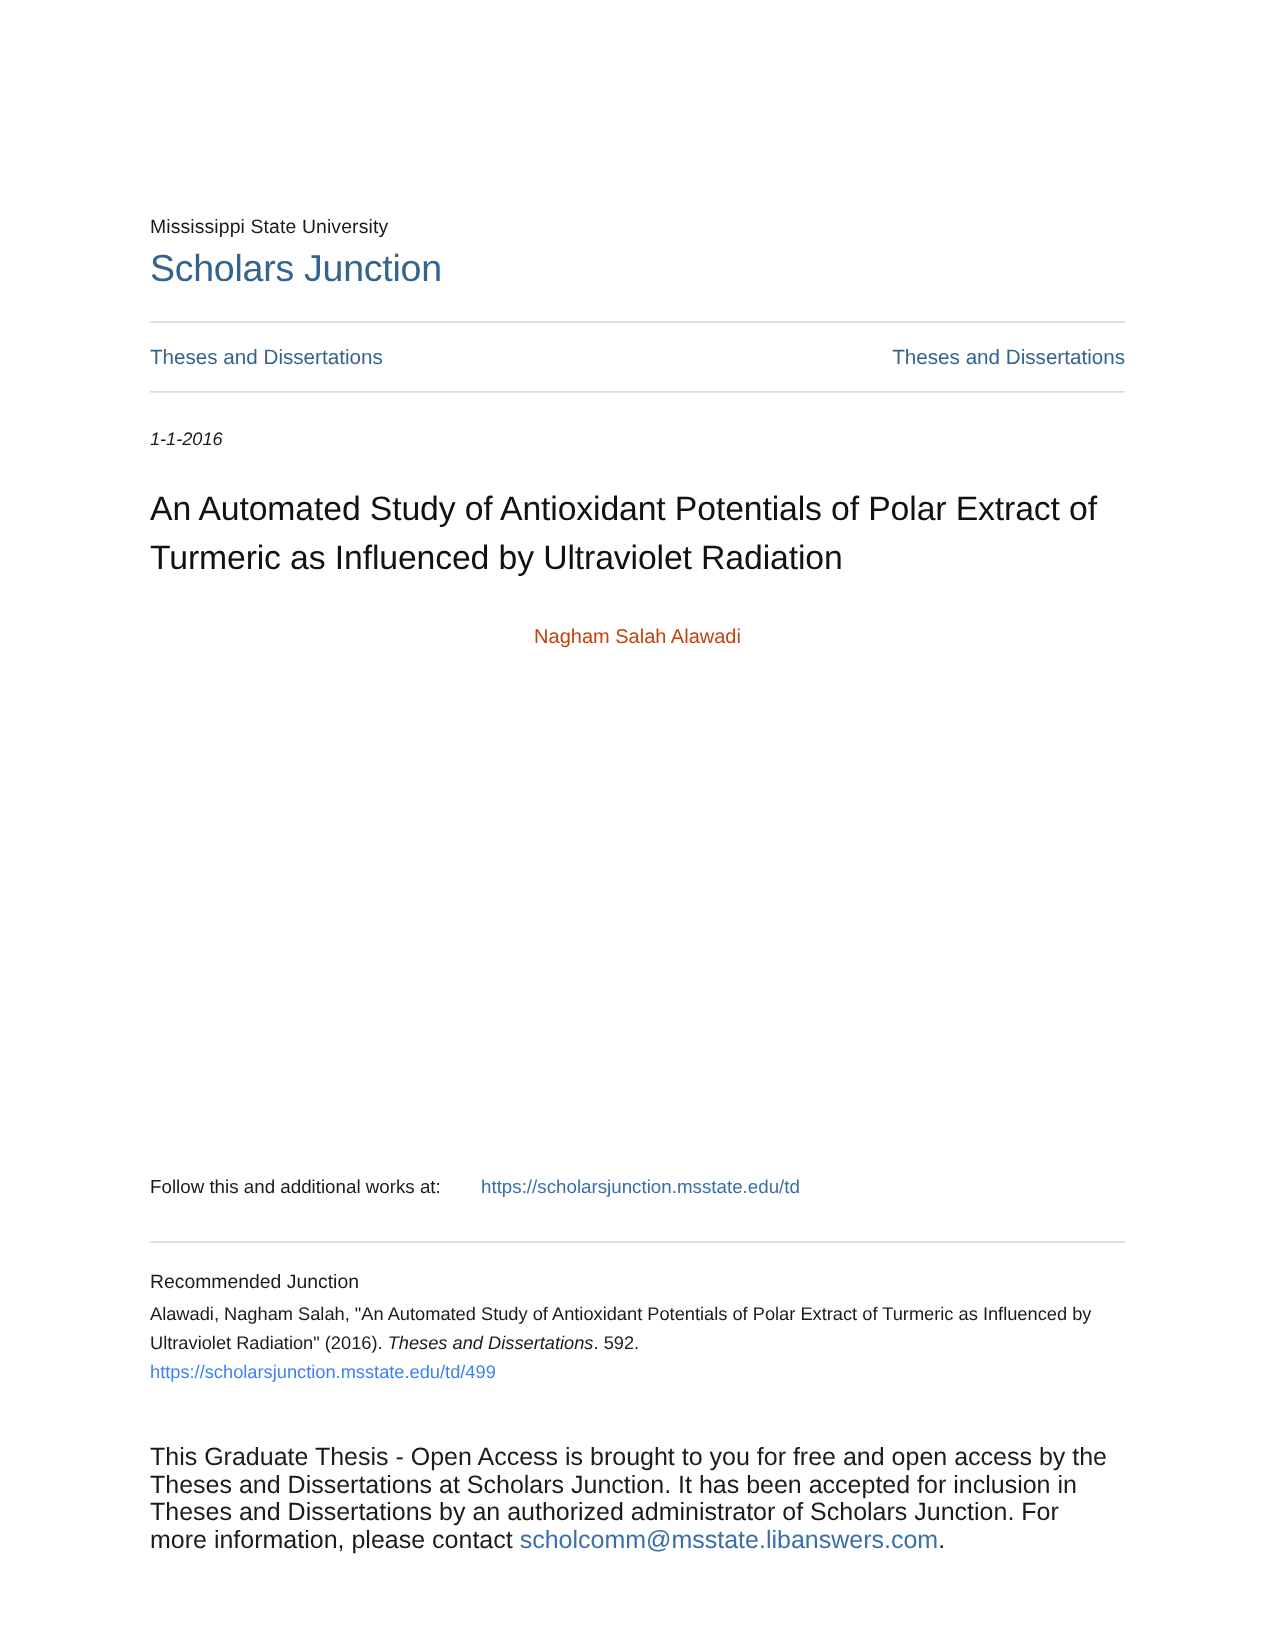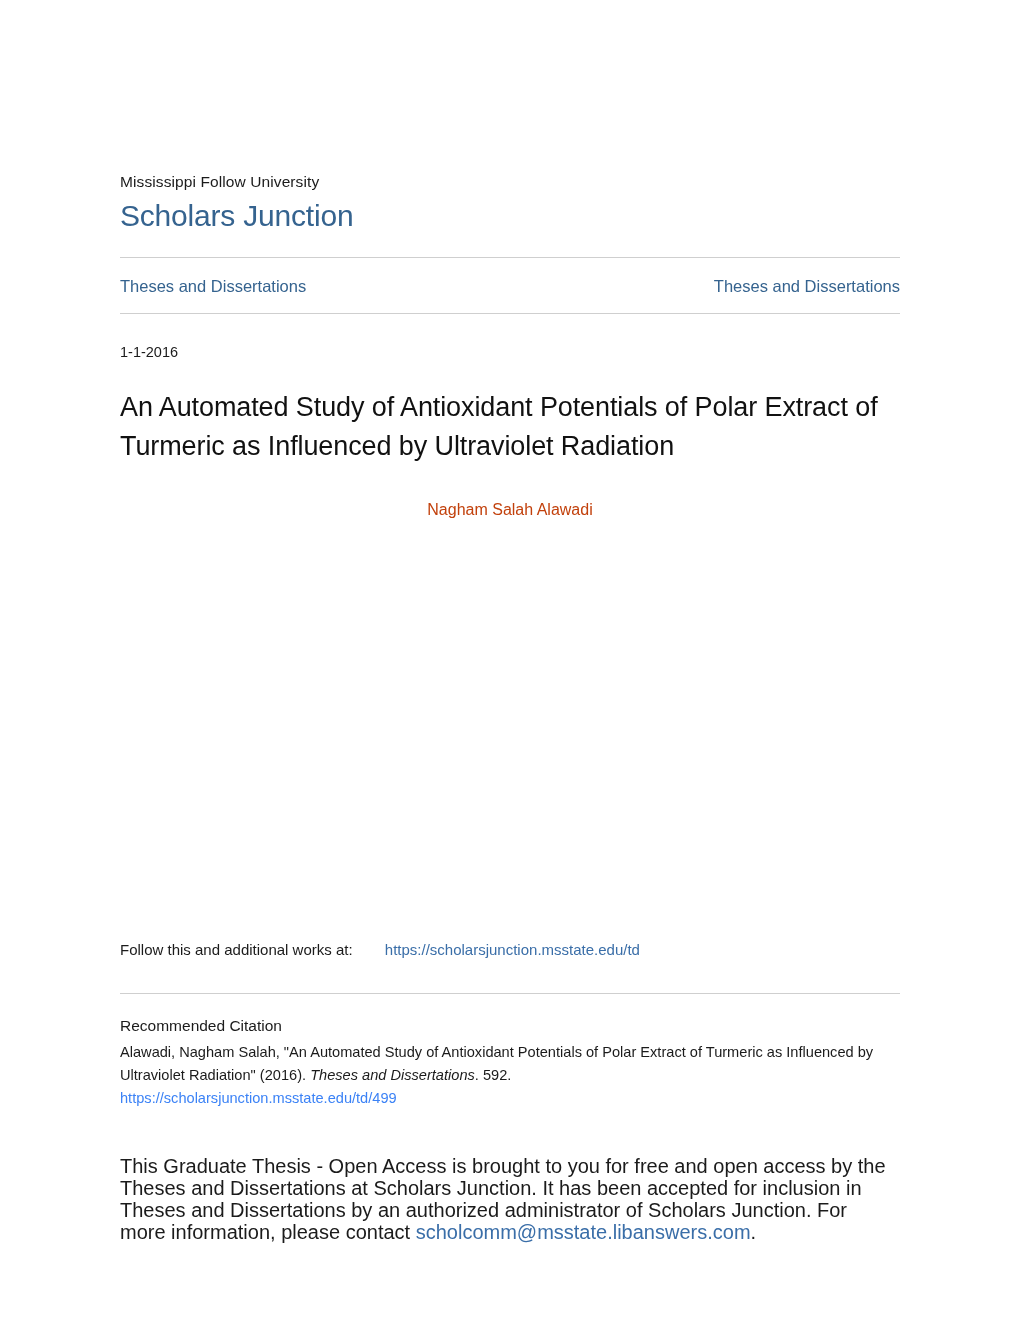--- a/index.html
+++ b/index.html
@@ -71,20 +71,21 @@
     text-decoration: none;
     white-space: nowrap;
   }
 
   
   .date {
     font-size: 14.5px;
     line-height: 20px;
     color: #1b1b1b;
     margin-top: 28px;
+    font-style: italic;
   }
   .doc-title {
     font-size: 27px;
     line-height: 39px;
     font-weight: 400;
     color: #111111;
     letter-spacing: -0.1px;
     margin-top: 26px;
     max-width: 790px;
   }
@@ -146,21 +147,21 @@
   }
   .footnote a { color: #3a6ea8; text-decoration: none; }
 </style>
 </head>
 <body>
 
 <div class="page">
   <div class="content">
 
     <div class="masthead">
-      <div class="institution">Mississippi Follow University</div>
+      <div class="institution">Mississippi State University</div>
       <div class="repo-title">Scholars Junction</div>
     </div>
 
     <hr class="rule rule-top">
 
     <div class="crumb-row">
       <a class="crumb" href="#">Theses and Dissertations</a>
       <a class="crumb" href="#">Theses and Dissertations</a>
     </div>
 
@@ -175,21 +176,21 @@
     <div class="gap"></div>
 
     <div class="follow">
       <span>Follow this and additional works at:</span>
       <a href="#">https://scholarsjunction.msstate.edu/td</a>
     </div>
 
     <hr class="rule rule-follow">
 
     <div class="cite-block">
-      <div class="cite-heading">Recommended Citation</div>
+      <div class="cite-heading">Recommended Junction</div>
       <div class="cite-body">
         <span>Alawadi, Nagham Salah, "An Automated Study of Antioxidant Potentials of Polar Extract of Turmeric as Influenced by Ultraviolet Radiation" (2016). </span><span class="ital">Theses and Dissertations</span><span>. 592.</span>
         <a class="cite-url" href="#">https://scholarsjunction.msstate.edu/td/499</a>
       </div>
     </div>
 
     <div class="footnote">
       <span>This Graduate Thesis - Open Access is brought to you for free and open access by the Theses and Dissertations at Scholars Junction. It has been accepted for inclusion in Theses and Dissertations by an authorized administrator of Scholars Junction. For more information, please contact </span><a href="#">scholcomm@msstate.libanswers.com</a><span>.</span>
     </div>
 

